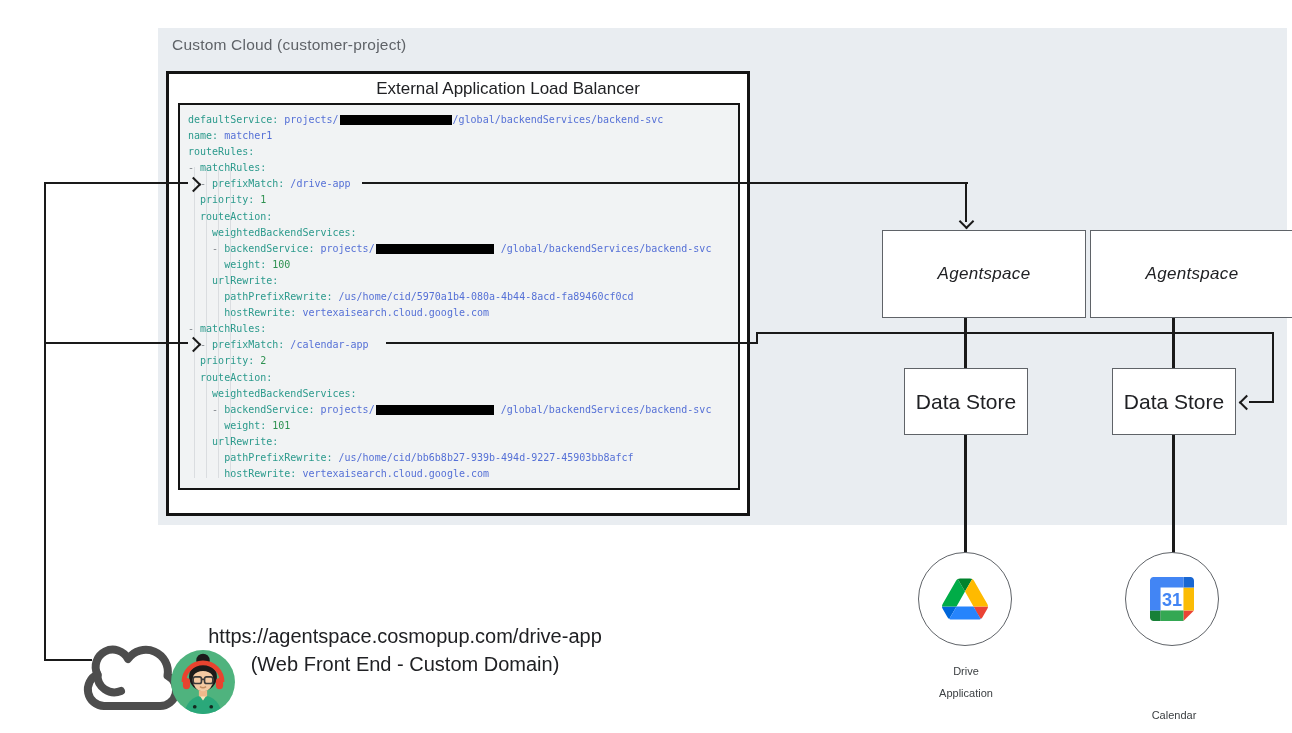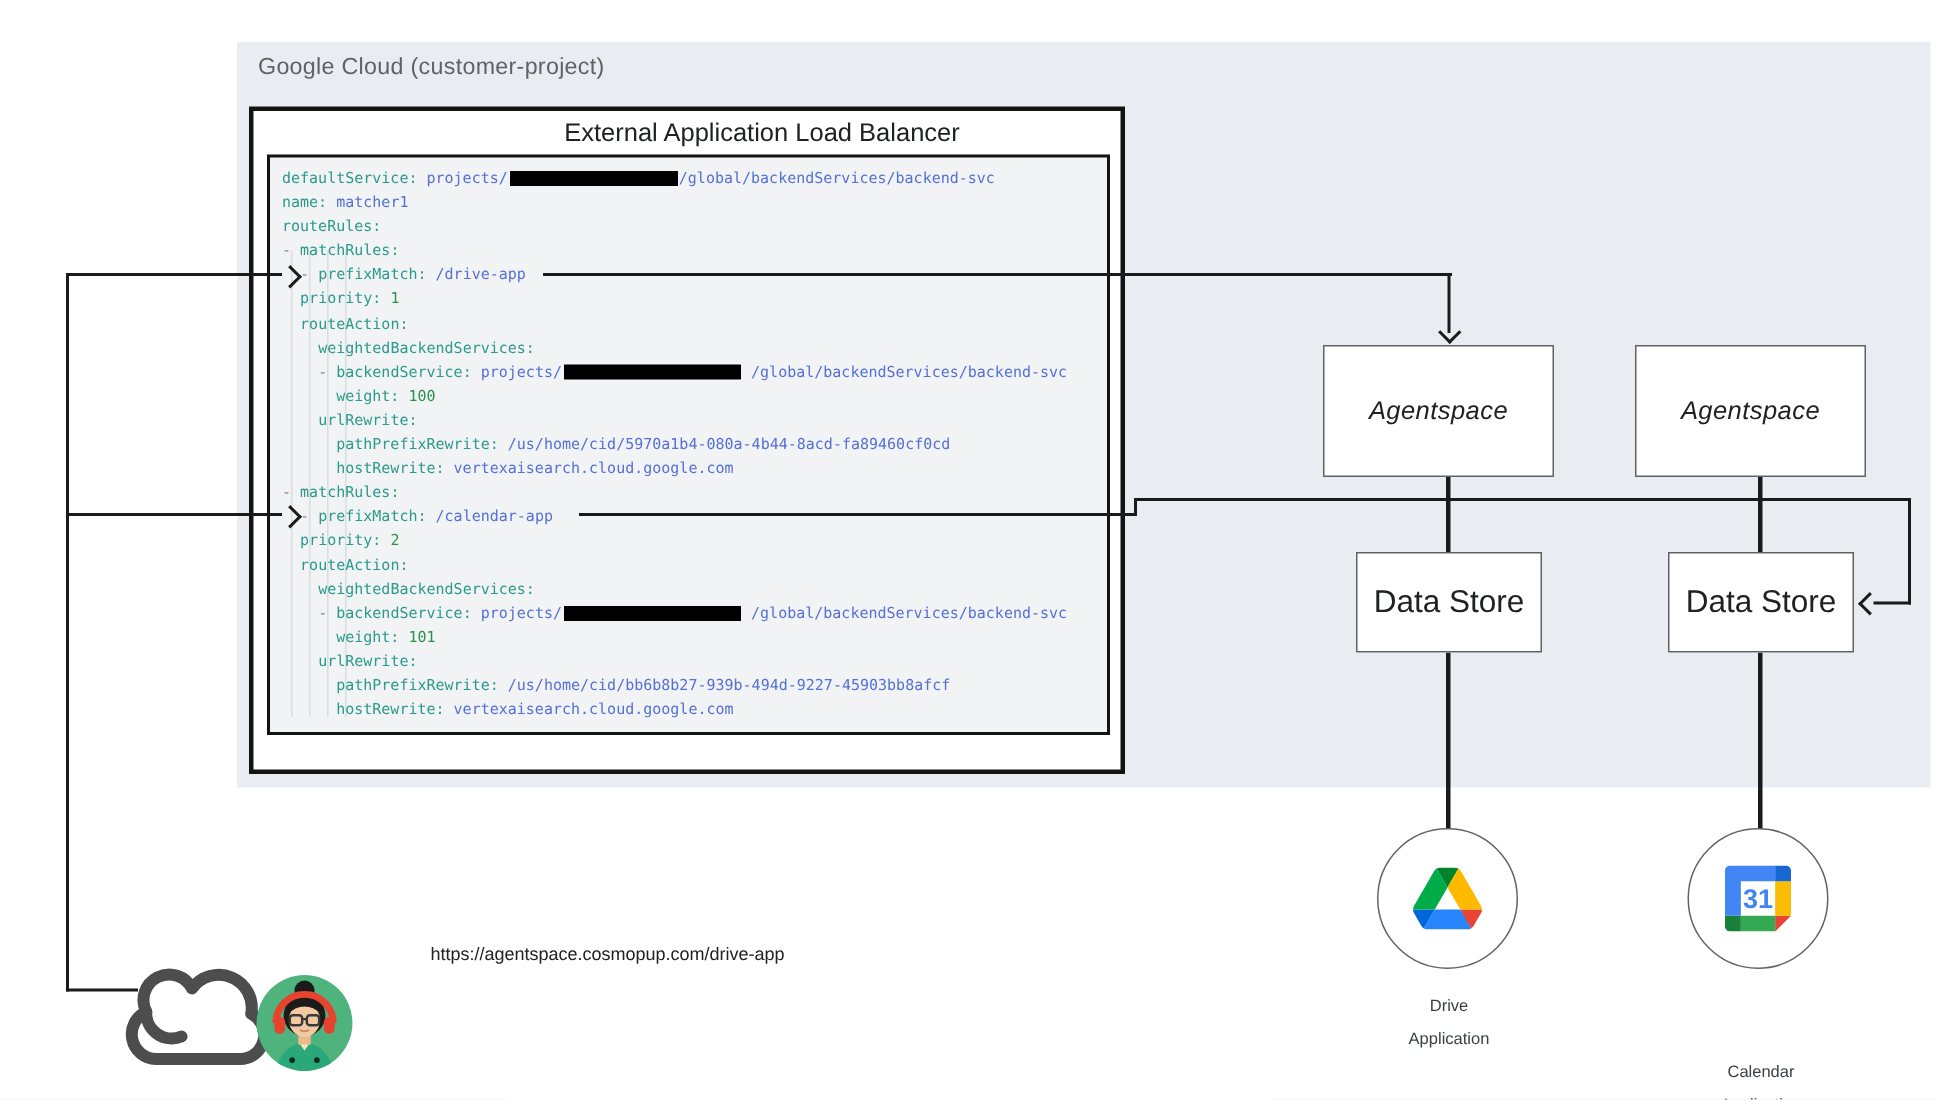--- a/index.html
+++ b/index.html
@@ -30,44 +30,44 @@
   .t-s{color:#5570d6;}          
   .t-n{color:#2e9150;}          
   .t-d{color:#80868b;}          
   .t-p{color:#80868b;}
   .t-r{display:inline-block;height:10px;background:#000;vertical-align:middle;margin:0 1px;}
   .guide{position:absolute;width:1px;top:62px;bottom:10px;background:#dadde0;}
 
   
   .node{background:#ffffff;border:1.5px solid #5f6368;box-sizing:border-box;
         display:flex;align-items:center;justify-content:center;color:#202124;}
-  .agentspace{width:154px;height:88px;font-size:17px;font-style:italic;letter-spacing:.3px;}
+  .agentspace{width:204px;height:88px;font-size:17px;font-style:italic;letter-spacing:.3px;}
   .datastore{width:124px;height:67px;font-size:21px;}
   .circle-node{width:94px;height:94px;border-radius:50%;background:#fff;border:1.5px solid #5f6368;
         box-sizing:border-box;display:flex;align-items:center;justify-content:center;}
 
   .app-label{width:140px;text-align:center;font-size:11px;line-height:22px;color:#3c4043;}
 
   
   .ln{position:absolute;background:#1a1a1a;}
   .h2{height:2px;} .v2{width:2px;} .v3{width:3px;}
   .chev{position:absolute;width:9px;height:9px;
         border-right:2.4px solid #1a1a1a;border-bottom:2.4px solid #1a1a1a;}
   .chev-right{transform:rotate(-45deg);}
   .chev-down{transform:rotate(45deg);}
   .chev-left{transform:rotate(135deg);}
 
   
-  .urls{left:205px;top:622px;width:400px;text-align:center;font-size:12px;line-height:28px;color:#202124;}
+  .urls{left:205px;top:622px;width:400px;text-align:center;font-size:20px;line-height:28px;color:#202124;}
 </style>
 </head>
 <body>
 
 <div class="abs panel"></div>
-<div class="abs panel-title">Google Cloud (customer-project)</div>
+<div class="abs panel-title">Custom Cloud (customer-project)</div>
 
 <div class="abs elb-box"></div>
 <div class="abs elb-title">External Application Load Balancer</div>
 
 <div class="abs yaml-box">
   <div class="guide" style="left:14px;"></div>
   <div class="guide" style="left:26px;"></div>
   <div class="guide" style="left:38px;"></div>
   <div class="guide" style="left:50px;"></div>
   <pre class="yaml-pre"><div class="cl"><span class="t-k">defaultService:</span><span class="t-s"> projects/</span><span class="t-r" style="width: 112px;"></span><span class="t-s">/global/backendServices/backend-svc</span></div><div class="cl"><span class="t-k">name:</span><span class="t-s"> matcher1</span></div><div class="cl"><span class="t-k">routeRules:</span></div><div class="cl"><span class="t-d">- </span><span class="t-k">matchRules:</span></div><div class="cl"><span class="t-p">  </span><span class="t-d">- </span><span class="t-k">prefixMatch:</span><span class="t-s"> /drive-app</span></div><div class="cl"><span class="t-p">  </span><span class="t-k">priority:</span><span class="t-n"> 1</span></div><div class="cl"><span class="t-p">  </span><span class="t-k">routeAction:</span></div><div class="cl"><span class="t-p">    </span><span class="t-k">weightedBackendServices:</span></div><div class="cl"><span class="t-p">    </span><span class="t-d">- </span><span class="t-k">backendService:</span><span class="t-s"> projects/</span><span class="t-r" style="width: 118px;"></span><span class="t-s"> /global/backendServices/backend-svc</span></div><div class="cl"><span class="t-p">      </span><span class="t-k">weight:</span><span class="t-n"> 100</span></div><div class="cl"><span class="t-p">    </span><span class="t-k">urlRewrite:</span></div><div class="cl"><span class="t-p">      </span><span class="t-k">pathPrefixRewrite:</span><span class="t-s"> /us/home/cid/5970a1b4-080a-4b44-8acd-fa89460cf0cd</span></div><div class="cl"><span class="t-p">      </span><span class="t-k">hostRewrite:</span><span class="t-s"> vertexaisearch.cloud.google.com</span></div><div class="cl"><span class="t-d">- </span><span class="t-k">matchRules:</span></div><div class="cl"><span class="t-p">  </span><span class="t-d">- </span><span class="t-k">prefixMatch:</span><span class="t-s"> /calendar-app</span></div><div class="cl"><span class="t-p">  </span><span class="t-k">priority:</span><span class="t-n"> 2</span></div><div class="cl"><span class="t-p">  </span><span class="t-k">routeAction:</span></div><div class="cl"><span class="t-p">    </span><span class="t-k">weightedBackendServices:</span></div><div class="cl"><span class="t-p">    </span><span class="t-d">- </span><span class="t-k">backendService:</span><span class="t-s"> projects/</span><span class="t-r" style="width: 118px;"></span><span class="t-s"> /global/backendServices/backend-svc</span></div><div class="cl"><span class="t-p">      </span><span class="t-k">weight:</span><span class="t-n"> 101</span></div><div class="cl"><span class="t-p">    </span><span class="t-k">urlRewrite:</span></div><div class="cl"><span class="t-p">      </span><span class="t-k">pathPrefixRewrite:</span><span class="t-s"> /us/home/cid/bb6b8b27-939b-494d-9227-45903bb8afcf</span></div><div class="cl"><span class="t-p">      </span><span class="t-k">hostRewrite:</span><span class="t-s"> vertexaisearch.cloud.google.com</span></div></pre>
@@ -137,20 +137,21 @@
   <div>Drive</div>
   <div>Application</div>
 </div>
 <div class="abs app-label" style="left:1104px;top:660px;margin-top:44px;">
   <div>Calendar</div>
   <div>Application</div>
 </div>
 
 <div class="abs urls">
   <div>https://agentspace.cosmopup.com/drive-app</div>
+  <div>(Web Front End - Custom Domain)</div>
 </div>
 
 <svg class="abs" style="left:76px;top:628px;" width="112" height="94" viewBox="0 0 112 94">
   <path d="M28 78 h56 a16 16 0 0 0 7.5-30.2 A22 22 0 0 0 52 31 A17 17 0 0 0 21.5 46.5 a16.5 16.5 0 0 0 6.5 31.5 z" fill="#ffffff" stroke="#4d4d4d" stroke-width="8" stroke-linejoin="round" stroke-linecap="round"></path>
   <path d="M21.5 46.5 a17 17 0 0 0 23.5 16.5" fill="none" stroke="#4d4d4d" stroke-width="8" stroke-linecap="round"></path>
 </svg>
 <svg class="abs" style="left:170px;top:649px;" width="66" height="66" viewBox="0 0 64 64">
   <defs>
       <clipPath id="avclip">
         <circle cx="32" cy="32" r="31"></circle>

